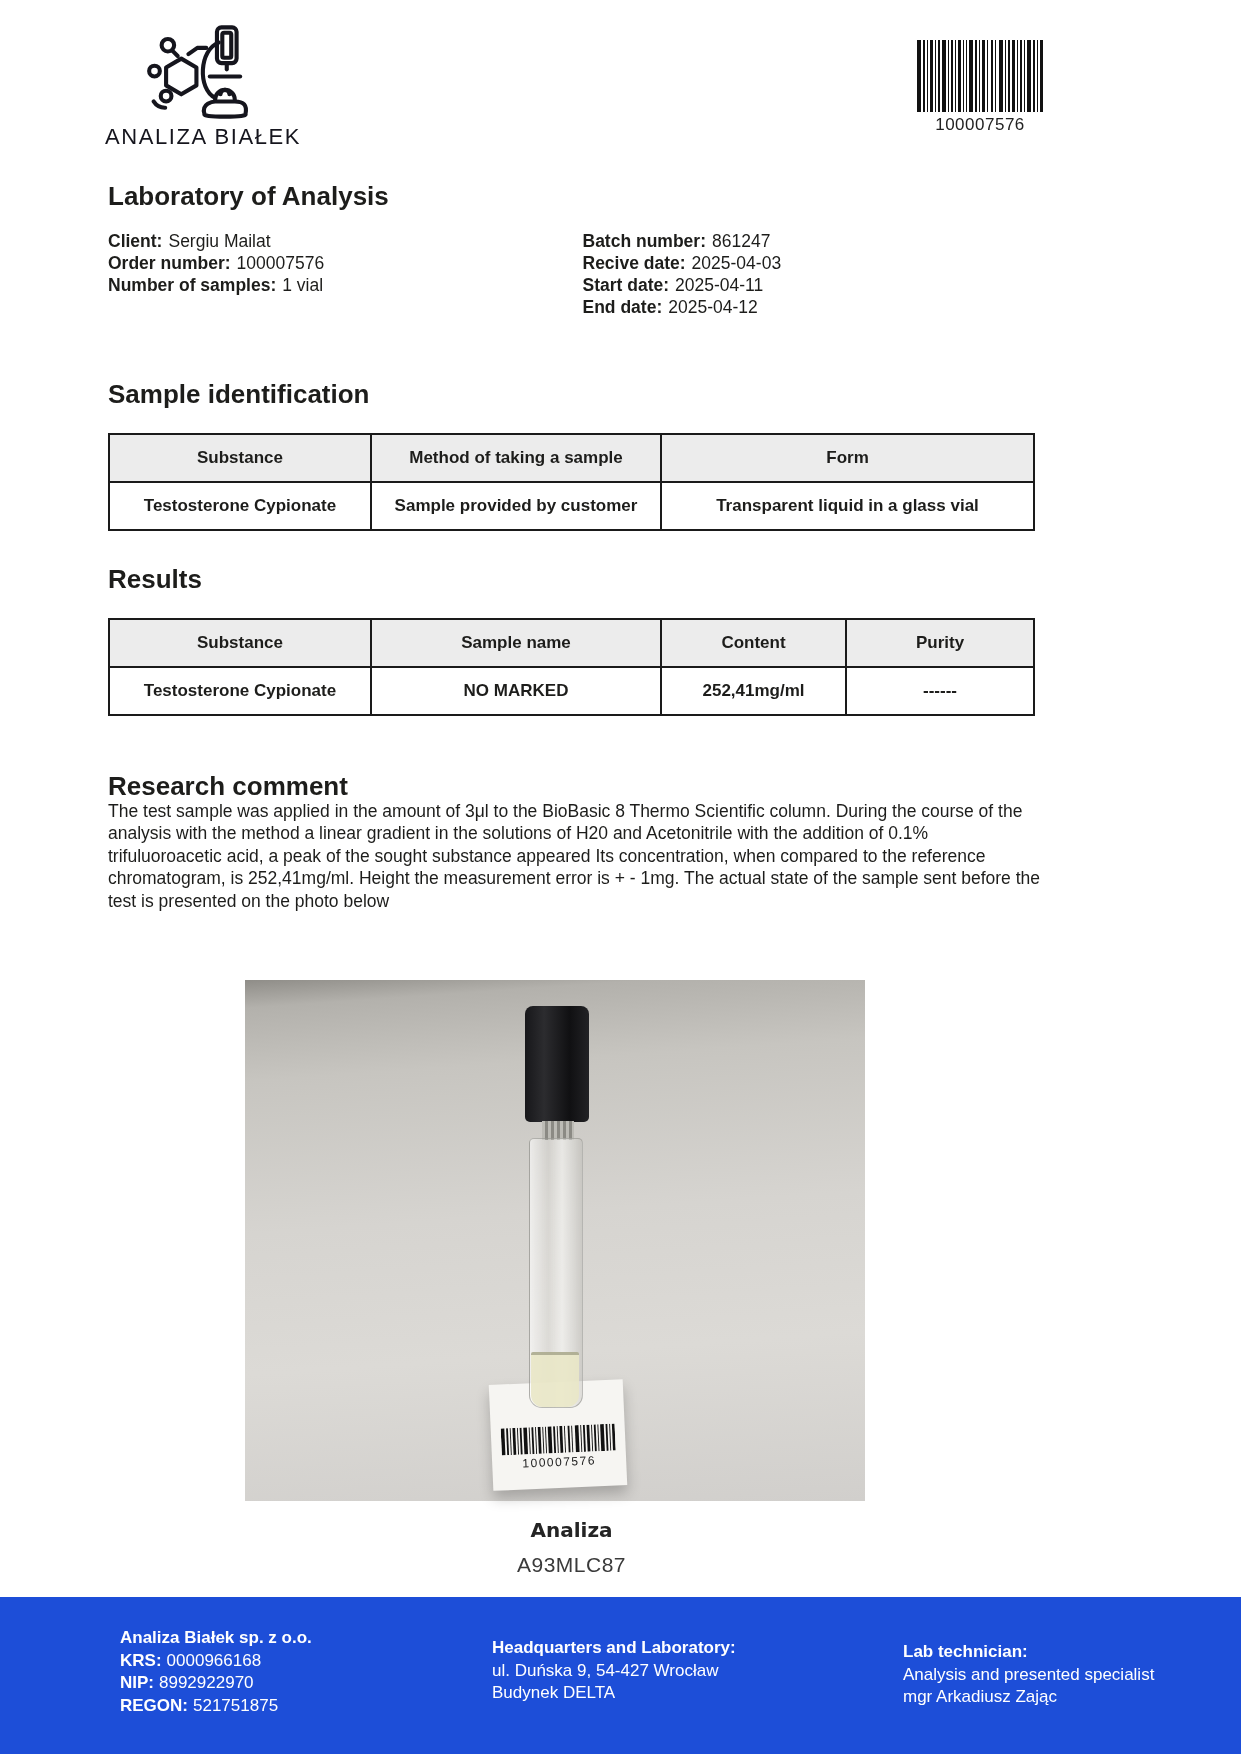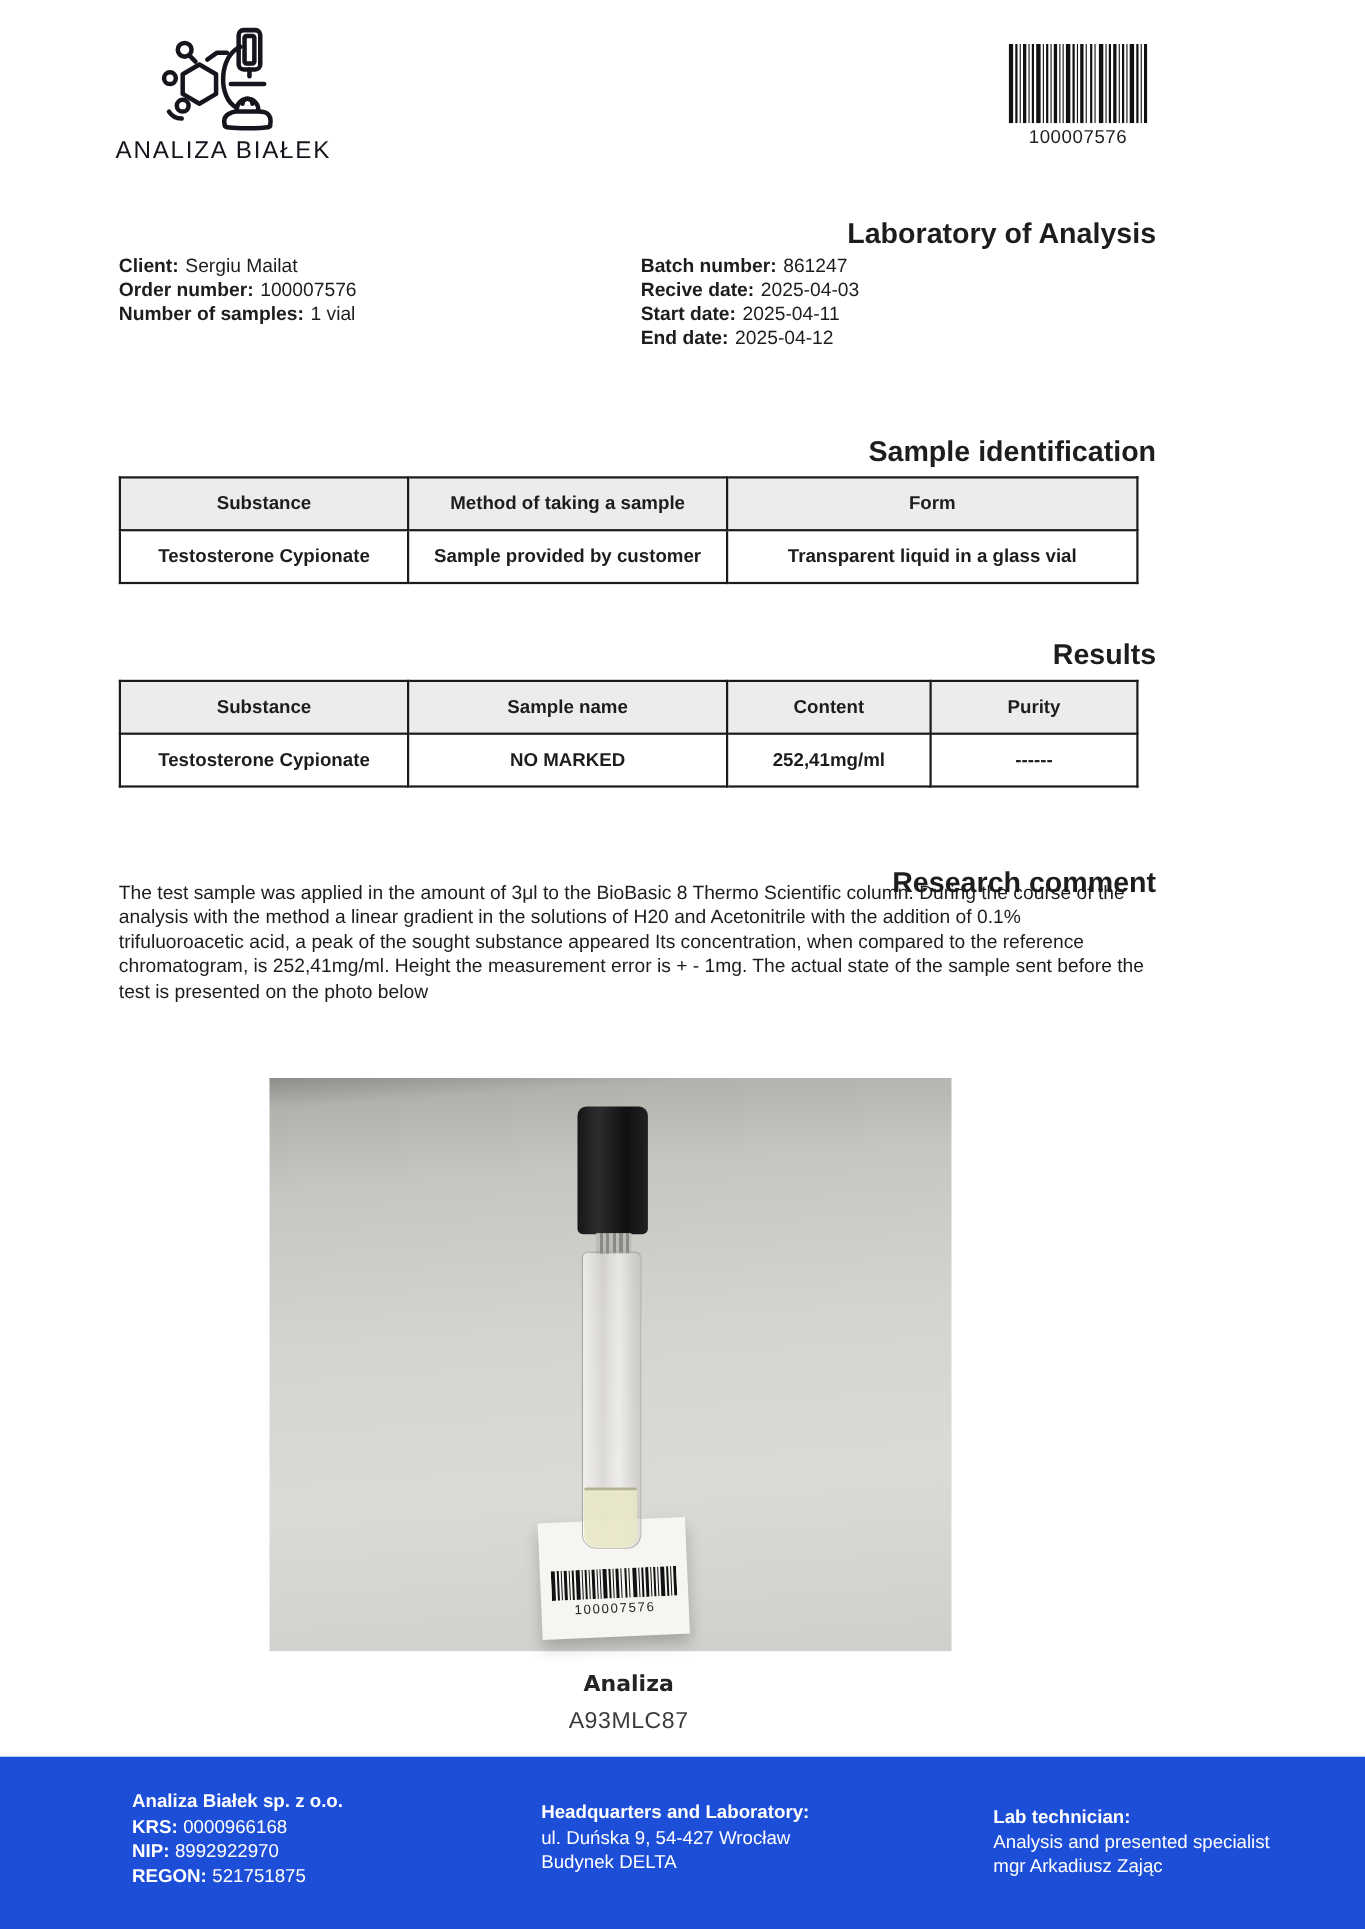--- a/index.html
+++ b/index.html
@@ -10,21 +10,21 @@
   .logo-block{position:absolute;left:105px;top:22px;width:190px;}
   .logo-icon{display:block;margin:0 auto;}
   .logo-text{margin-top:2px;font-size:22px;letter-spacing:1.6px;color:#15151d;text-align:center;white-space:nowrap;}
 
   
   .barcode-block{position:absolute;left:917px;top:40px;width:126px;text-align:center;}
   .bc-top{width:126px;height:72px;display:block;}
   .bc-num{margin-top:3px;font-size:17px;letter-spacing:.5px;color:#222;}
 
   
-  .h2{position:absolute;left:108px;width:927px;margin:16px;text-align:right;
+  .h2{position:absolute;left:108px;width:927px;margin:0;text-align:left;
       font-size:26px;font-weight:700;color:#1d1d1b;}
   .title{top:181px;}
   .h-sample{top:379px;}
   .h-results{top:564px;}
   .h-research{top:771px;}
   .h-photo{top:928px;}
 
   
   .info{position:absolute;left:108px;top:230px;width:927px;display:flex;gap:22px;}
   .info-col{width:462px;}

